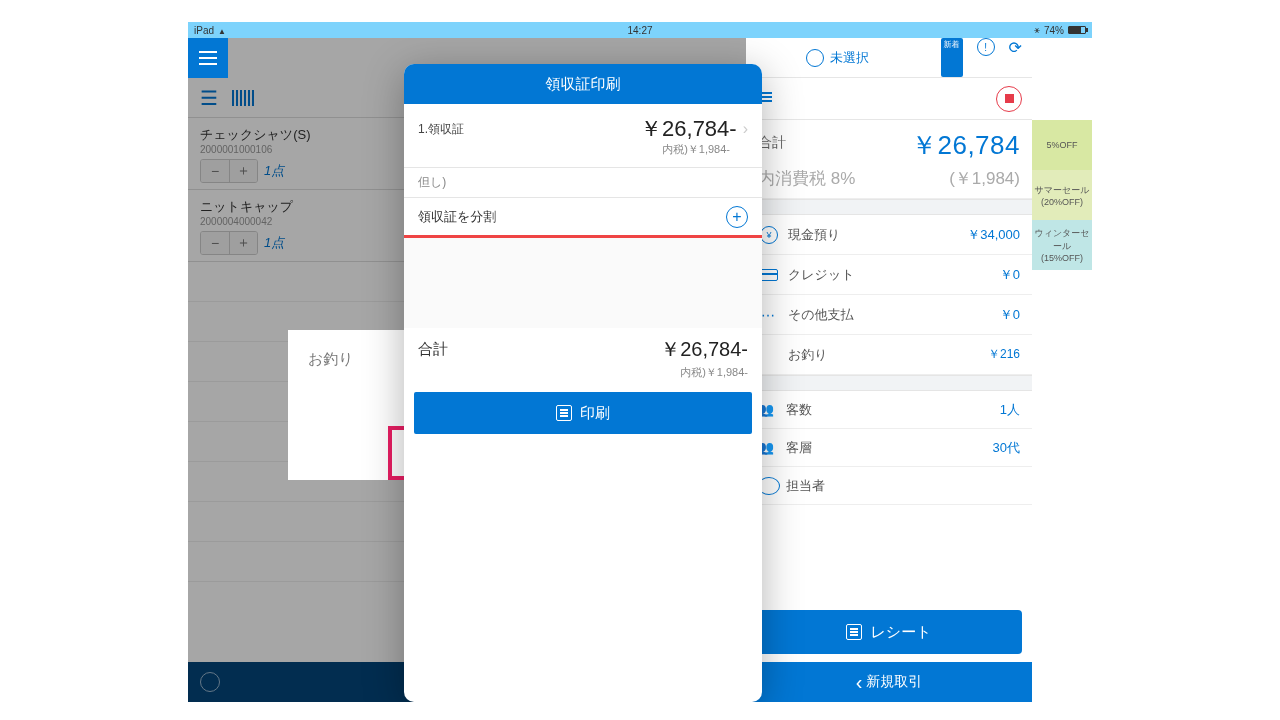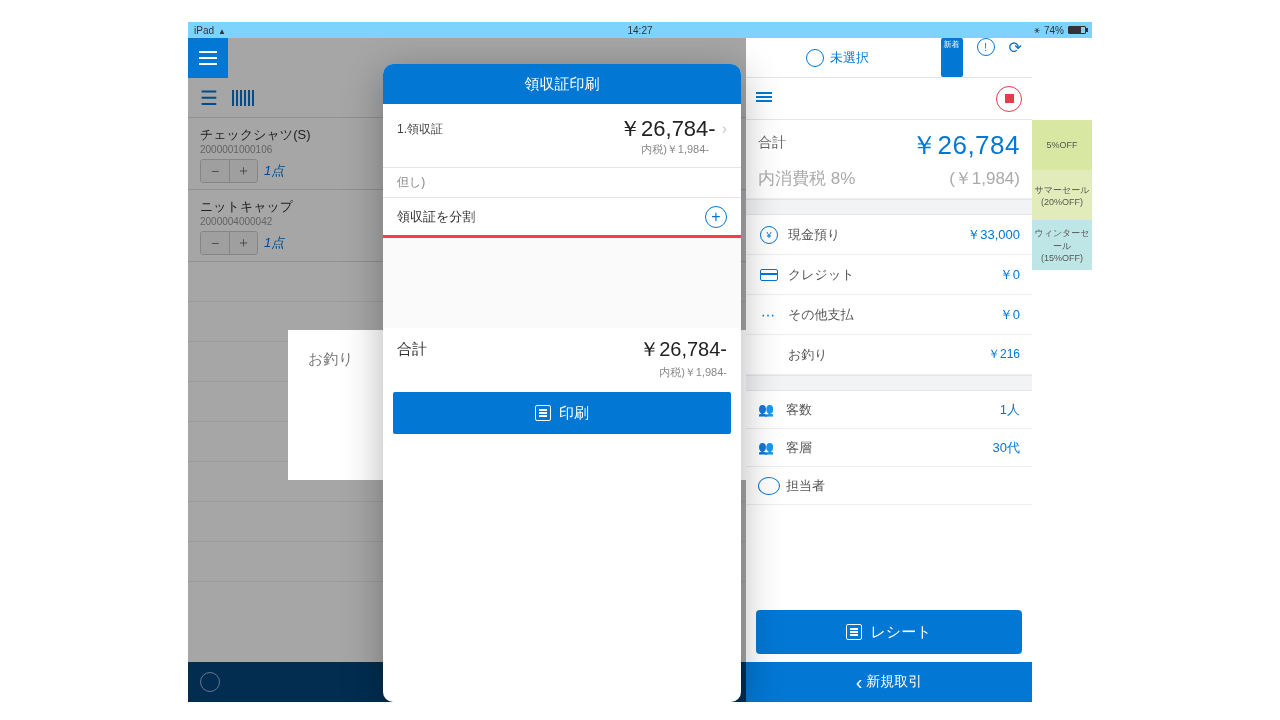--- a/index.html
+++ b/index.html
@@ -67,21 +67,21 @@
   .rp-flex { flex:1; }
   .receipt-btn { margin:8px 10px; height:44px; background:#0277d4; color:#fff; border-radius:4px; display:flex; align-items:center; justify-content:center; gap:8px; font-size:15px; }
   .rp-foot { height:40px; background:#0277d4; color:#fff; display:flex; align-items:center; justify-content:center; font-size:14px; gap:4px; }
   .rp-foot::before { content:"\2039"; font-size:20px; }
   
   .sidebadges { width:60px; display:flex; flex-direction:column; }
   .sidebadges .sp { height:82px; }
   .sb { height:50px; font-size:9px; text-align:center; display:flex; flex-direction:column; align-items:center; justify-content:center; color:#555; }
   .sb.g { background:#d8e8a3; } .sb.y { background:#e2ecba; } .sb.b { background:#bfe6e6;text-align:right; }
   
-  .modal { position:absolute; left:195px; top:26px; width:358px; height:638px; background:#fff; border-radius:10px; box-shadow:0 8px 40px rgba(0,0,0,.3); z-index:10; display:flex; flex-direction:column; overflow:hidden; }
+  .modal { position:absolute; left:216px; top:26px; width:358px; height:638px; background:#fff; border-radius:10px; box-shadow:0 8px 40px rgba(0,0,0,.3); z-index:10; display:flex; flex-direction:column; overflow:hidden; }
   .modal-head { height:40px; background:#0277d4; color:#fff; display:flex; align-items:center; justify-content:center; font-size:15px; }
   .m-row { padding:10px 14px; border-bottom:1px solid #e5e5e5; }
   .m-top { display:flex; align-items:center; }
   .m-top .lab { font-size:12px; color:#444; }
   .m-top .val { margin-left:auto; font-size:22px; color:#222; }
   .m-top .chev { color:#ccc; margin-left:6px; font-size:16px; }
   .m-tax { text-align:right; font-size:11px; color:#888; margin-top:-2px; padding-right:18px; }
   .m-but { font-size:12px; color:#888; padding:6px 14px; border-bottom:1px solid #e5e5e5; }
   .m-split { height:40px; display:flex; align-items:center; padding:0 14px; border-bottom:3px solid #ef4444; font-size:13px; color:#333; }
   .plus { width:22px; height:22px; border:1.5px solid #0277d4; border-radius:50%; color:#0277d4; margin-left:auto; display:flex; align-items:center; justify-content:center; font-size:16px; }
@@ -196,21 +196,21 @@
           <div class="tax-row">
             <span>内消費税 8%</span>
             <span>(￥1,984)</span>
           </div>
           <div class="rp-sep"></div>
           <div class="pay-row">
               <span class="picon">
                 <span class="yen-circ">¥</span>
               </span>
               <span class="plab">現金預り</span>
-              <span class="pval">￥33,000</span>
+              <span class="pval">￥34,000</span>
             </div>
           <div class="pay-row">
               <span class="picon">
                 <span class="card-i"></span>
               </span>
               <span class="plab">クレジット</span>
               <span class="pval">￥0</span>
             </div>
           <div class="pay-row">
               <span class="picon dots">⋯</span>

